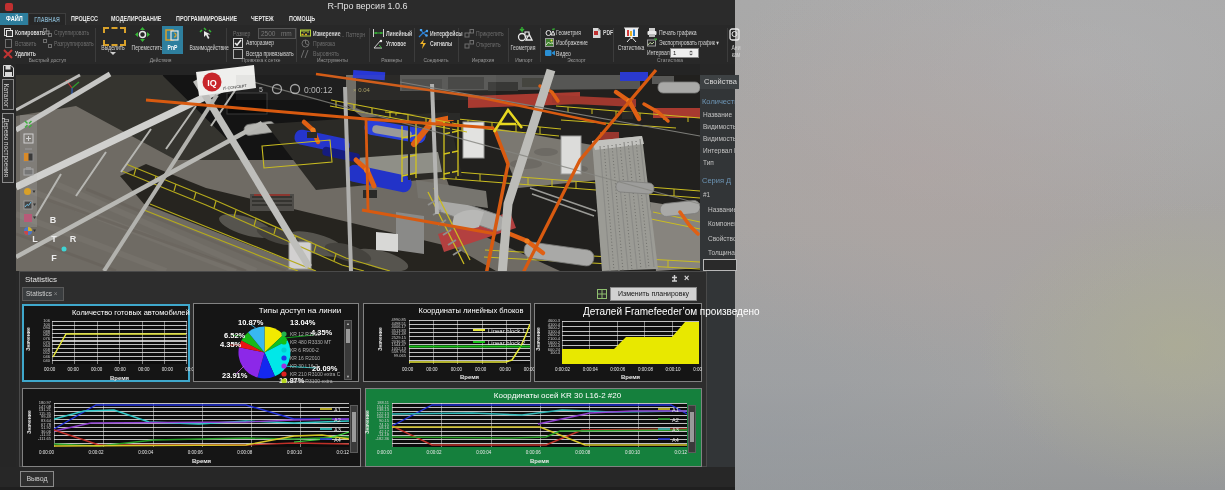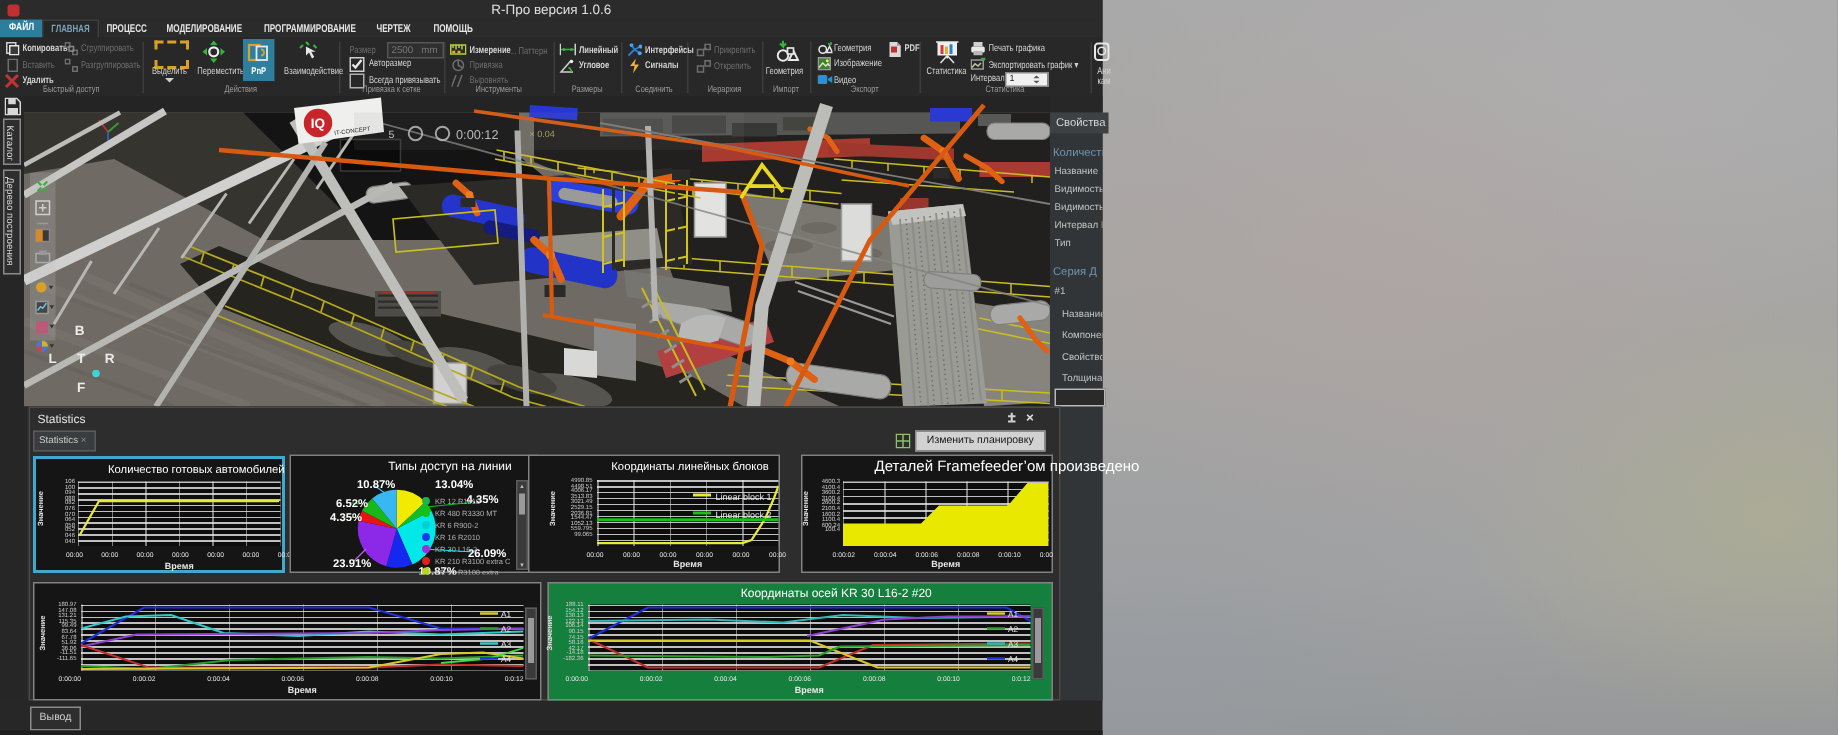--- a/index.html
+++ b/index.html
@@ -622,21 +622,21 @@
             <text x="96" y="79">KR 90 R3100 extra</text>
       </g>
     </svg>
     <div class="sbar" style="left:150px;top:16px;height:60px;">
           <div class="th" style="top:8px;height:14px;"></div>
           <div style="position:absolute;top:0;left:1px;font-size:4px;color:#bbb;">▲</div>
           <div style="position:absolute;bottom:0;left:1px;font-size:4px;color:#bbb;">▼</div>
         </div>
   </div>
 
-  <div class="chart" style="left:332px;top:31px;width:168px;height:79px;background:#151515;">
+  <div class="chart" style="left:343px;top:31px;width:168px;height:79px;background:#151515;">
     <div class="ct" style="font-size:7.5px;">Координаты линейных блоков</div>
     <div class="plot" style="left:45px;top:16px;width:121px;height:44px;background-image:repeating-linear-gradient(to right, rgba(235,235,235,0.5) 0 1px, transparent 1px 24.2px),repeating-linear-gradient(to bottom, rgba(235,235,235,0.8) 0 1px, transparent 1px 4px);"></div>
     <svg class="sline" style="left:45px;top:16px;" width="121" height="44">
       <polyline points="0,42 97,42 103,40 112,26 118,12 121,4" fill="none" stroke="#e8e838" stroke-width="1.5"></polyline>
       <path d="M0 26.5 H121" stroke="#18c018" stroke-width="2"></path>
       <path d="M64 10 H76" stroke="#e8e838" stroke-width="2"></path>
       <path d="M64 22 H76" stroke="#18c018" stroke-width="2"></path>
       <g font-size="6" fill="#e8e8e8" font-family="Liberation Sans,sans-serif">
         <text x="79" y="13">Linear block 1</text>
         <text x="79" y="25">Linear block 2</text>

